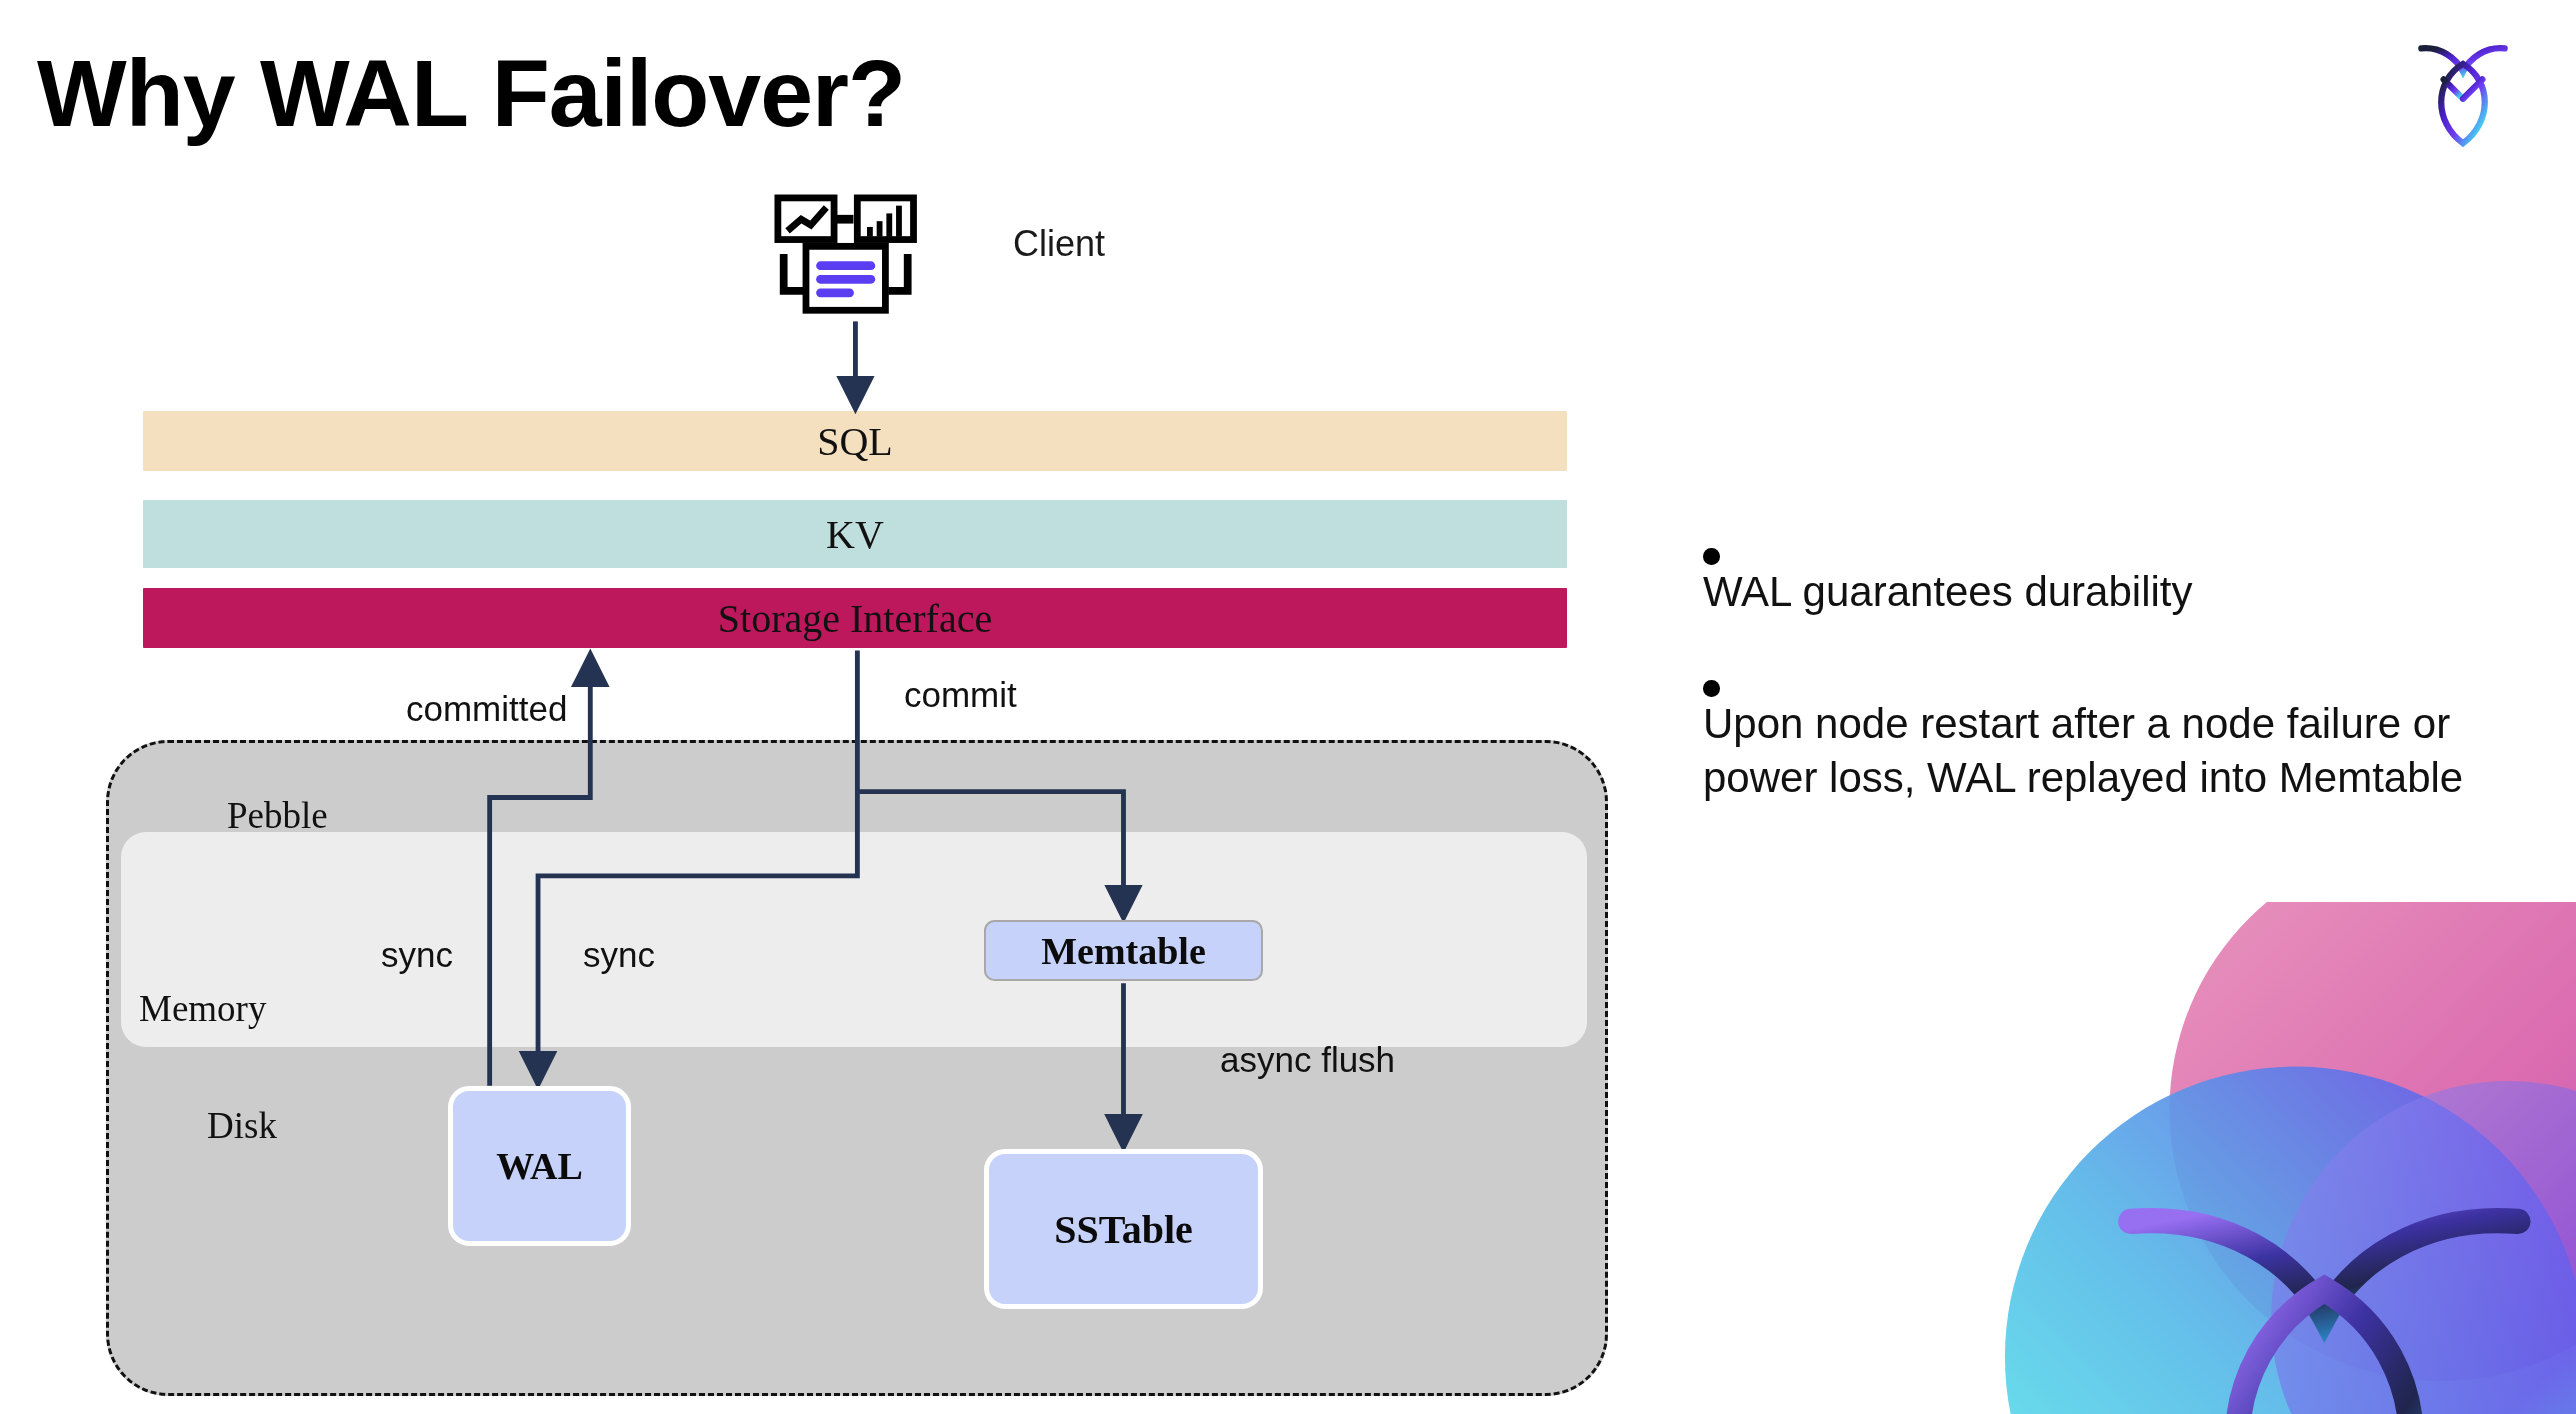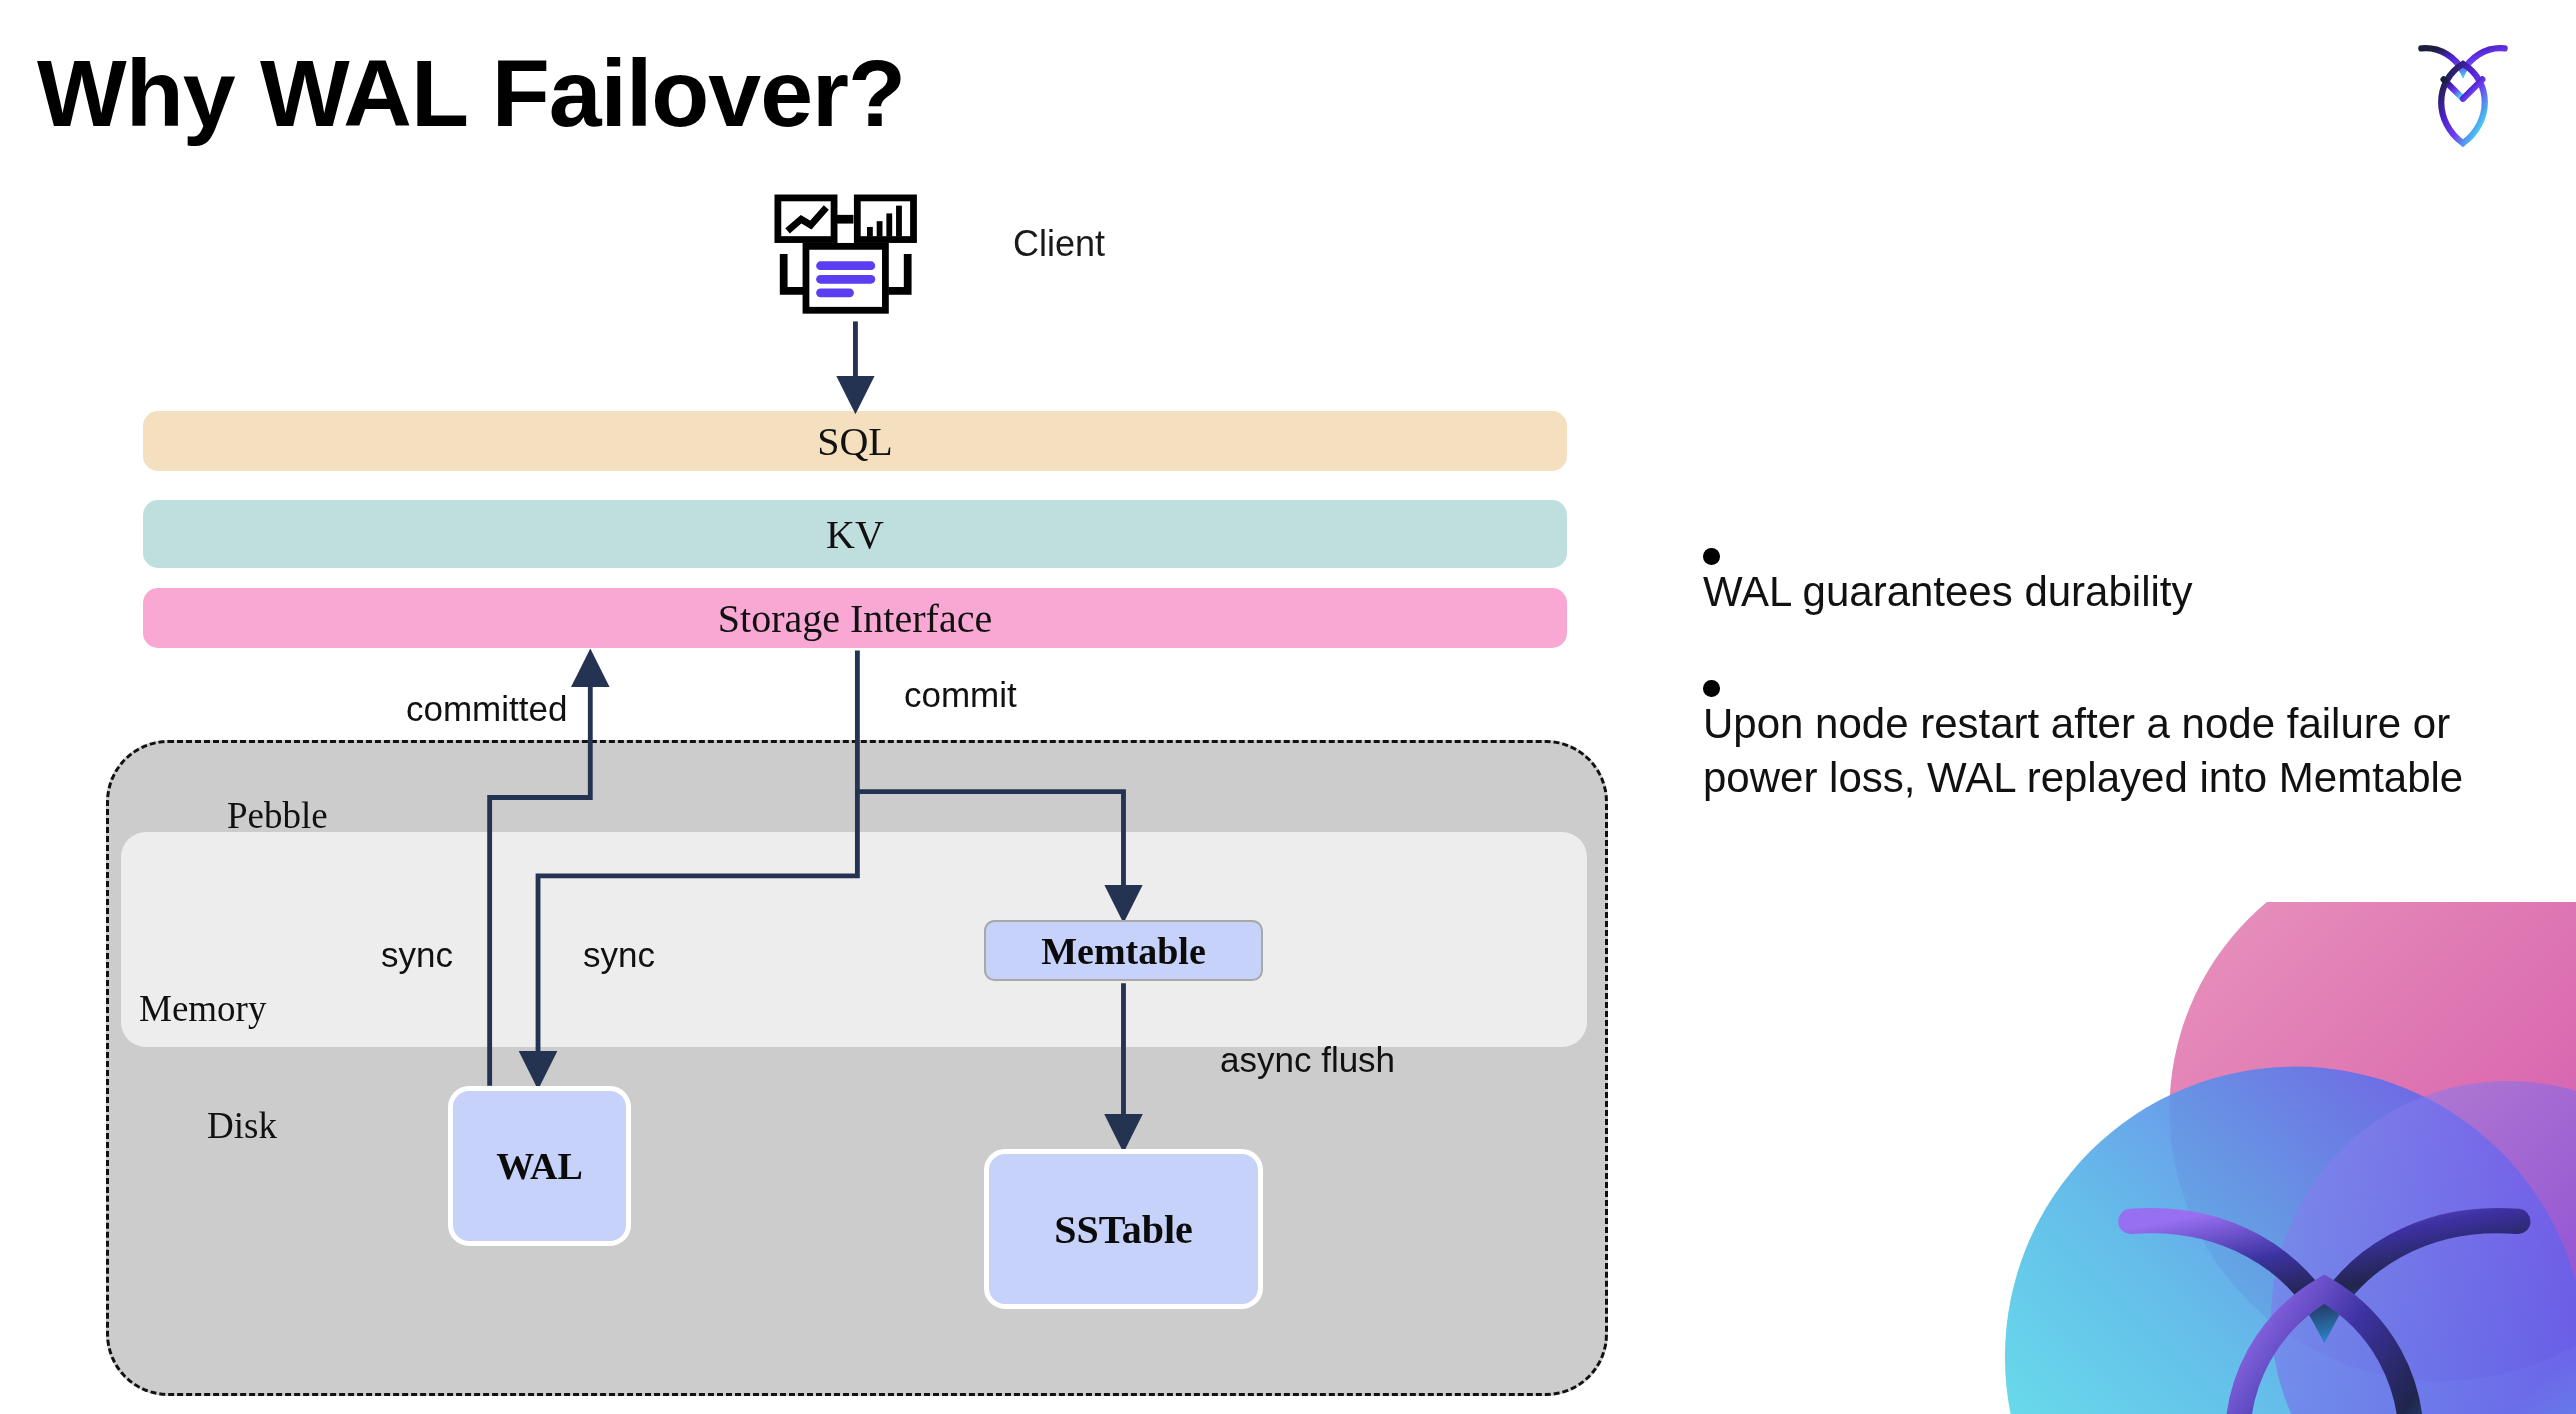--- a/index.html
+++ b/index.html
@@ -36,29 +36,29 @@
     position:absolute;left:1013px;top:223px;
     font-size:36px;color:#1a1a1a;
     font-family:"Liberation Sans", sans-serif;
     white-space:nowrap;
   }
 
   
   .bar{
     position:absolute;
     left:143px;width:1424px;
-    border-radius:15px;
+    border-radius:1px;
     display:flex;align-items:center;justify-content:center;
     font-family:"Liberation Serif", serif;
     font-size:40px;
     color:#111111;
   }
   .bar-sql{top:411px;height:60px;background:#f4dfbf;}
   .bar-kv{top:500px;height:68px;background:#bfdede;}
-  .bar-storage{top:588px;height:60px;background:#f9a8d4;}
+  .bar-storage{top:588px;height:60px;background:#be185d;}
 
   
   .pebble{
     position:absolute;left:106px;top:740px;
     width:1502px;height:656px;
     background:#cccccc;
     border:3.9px dashed #111111;
     border-radius:62px;
     box-sizing:border-box;
   }

